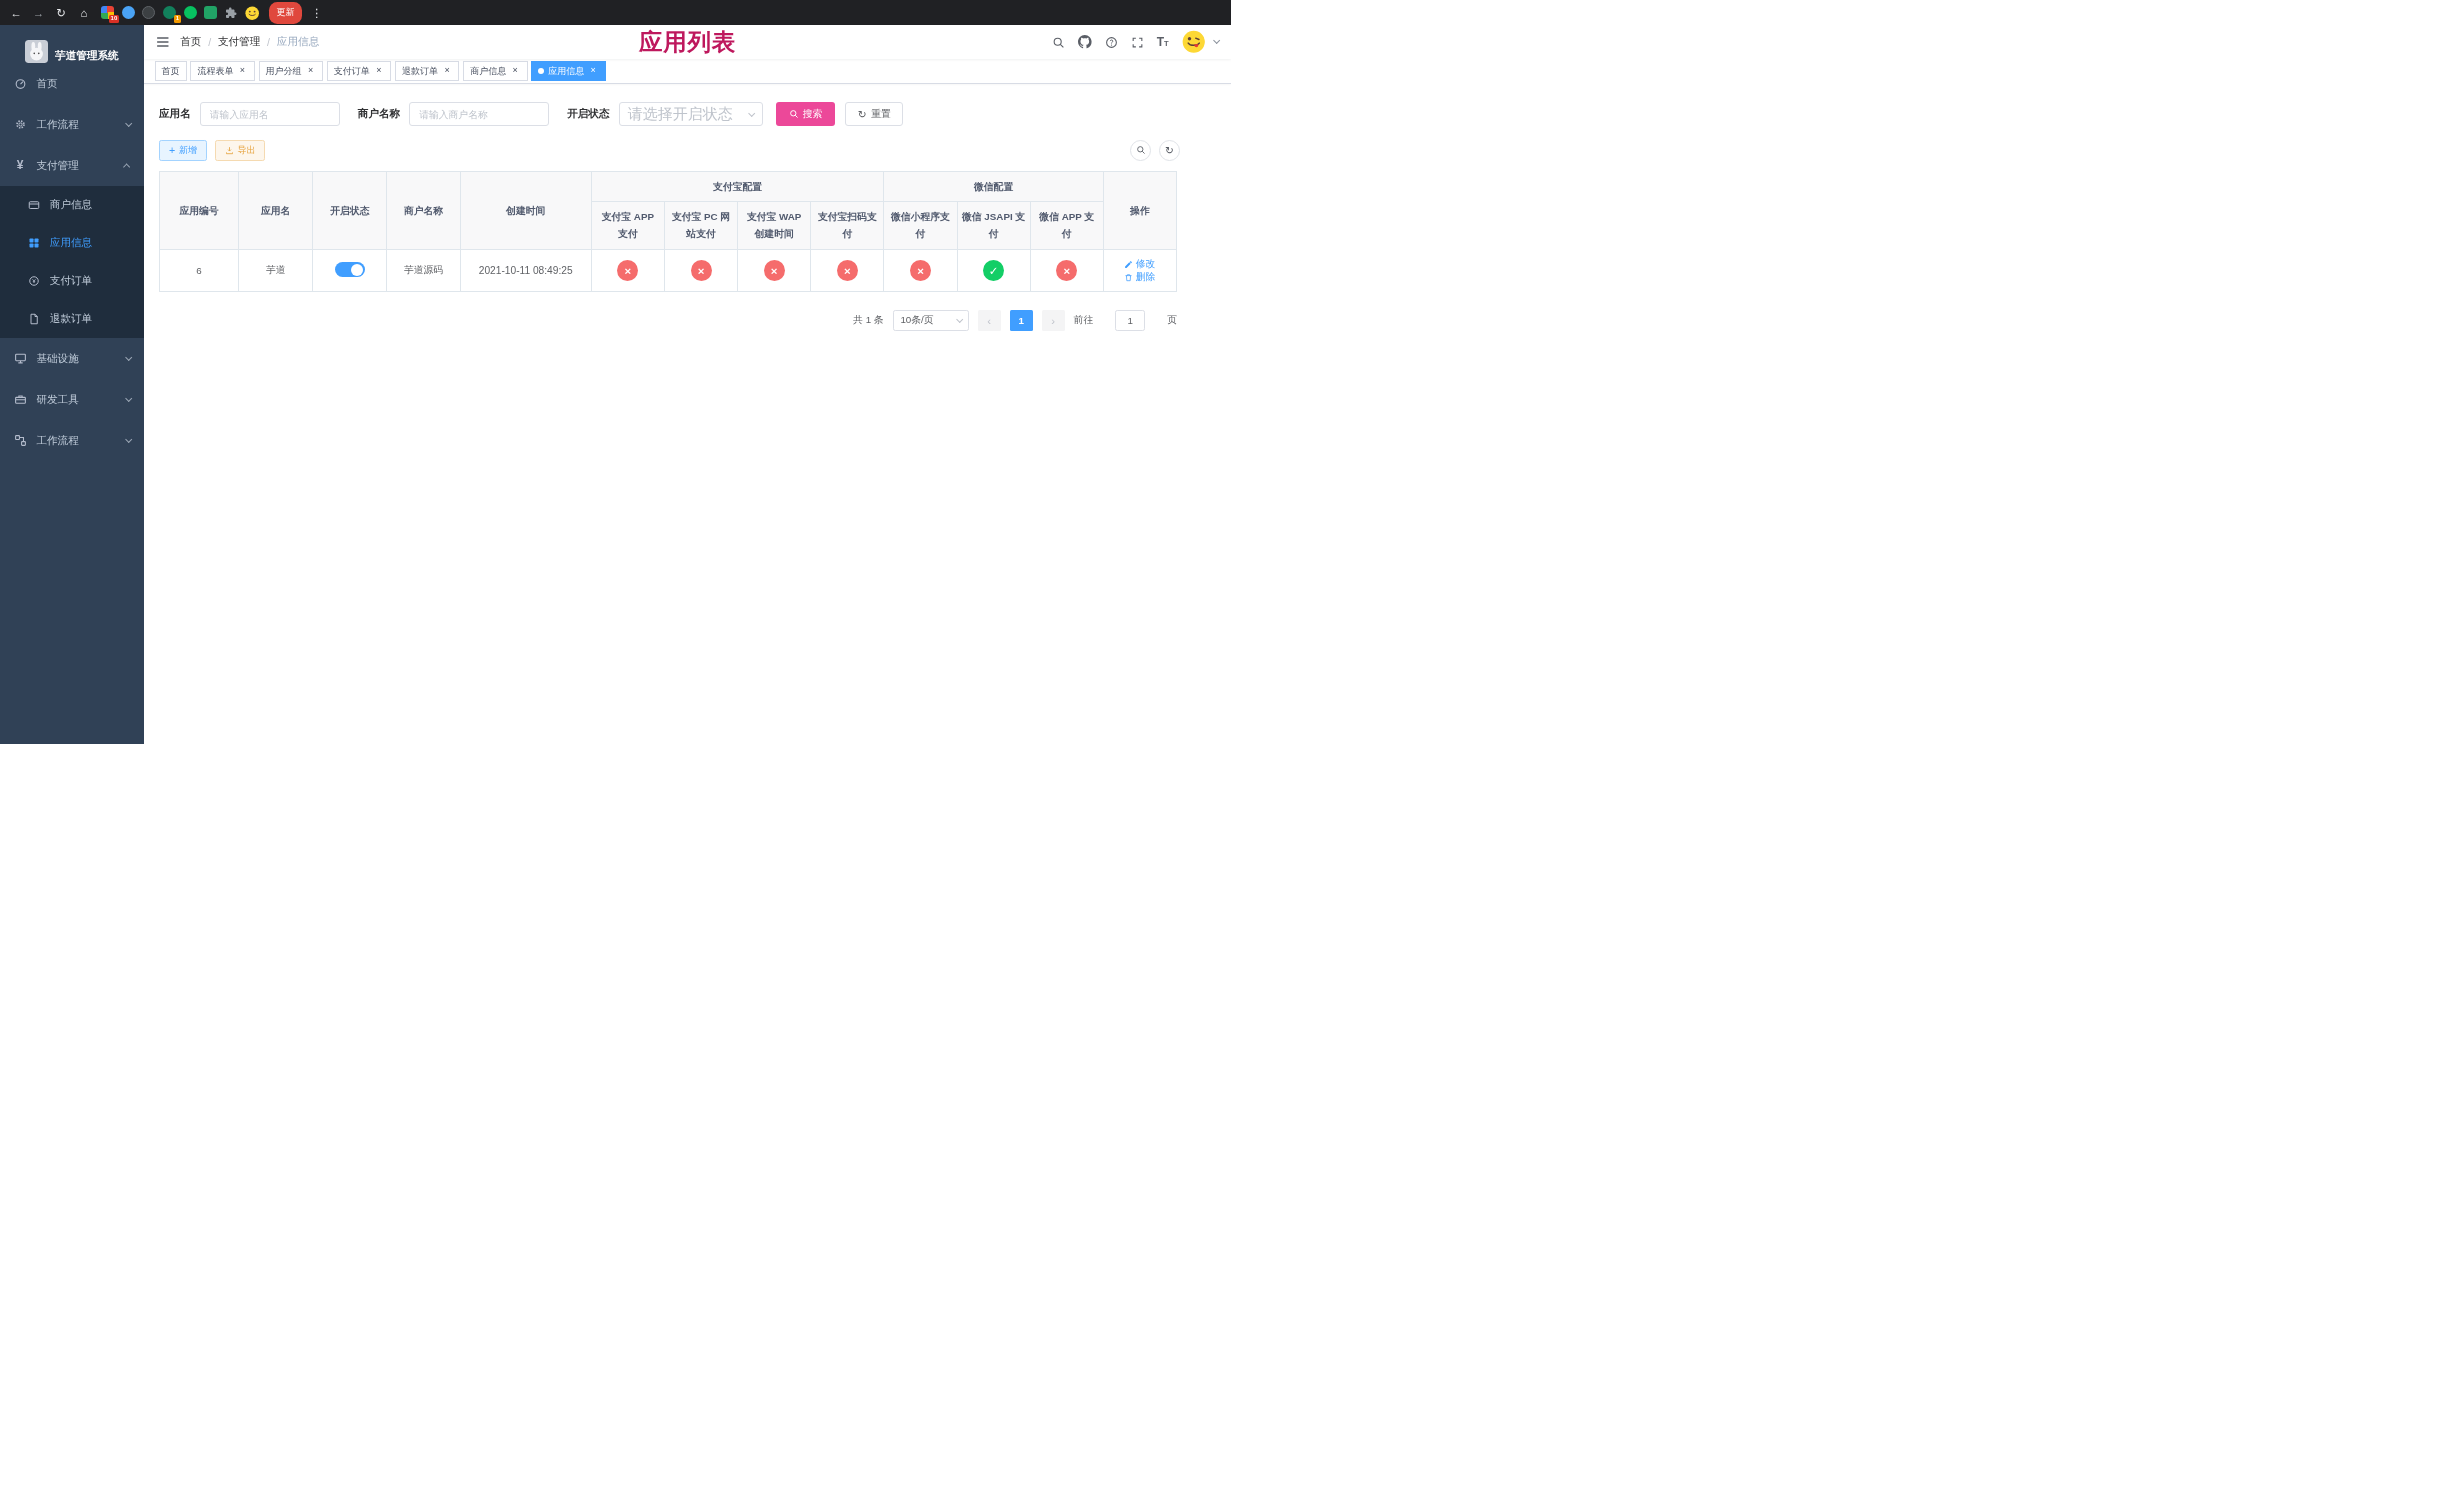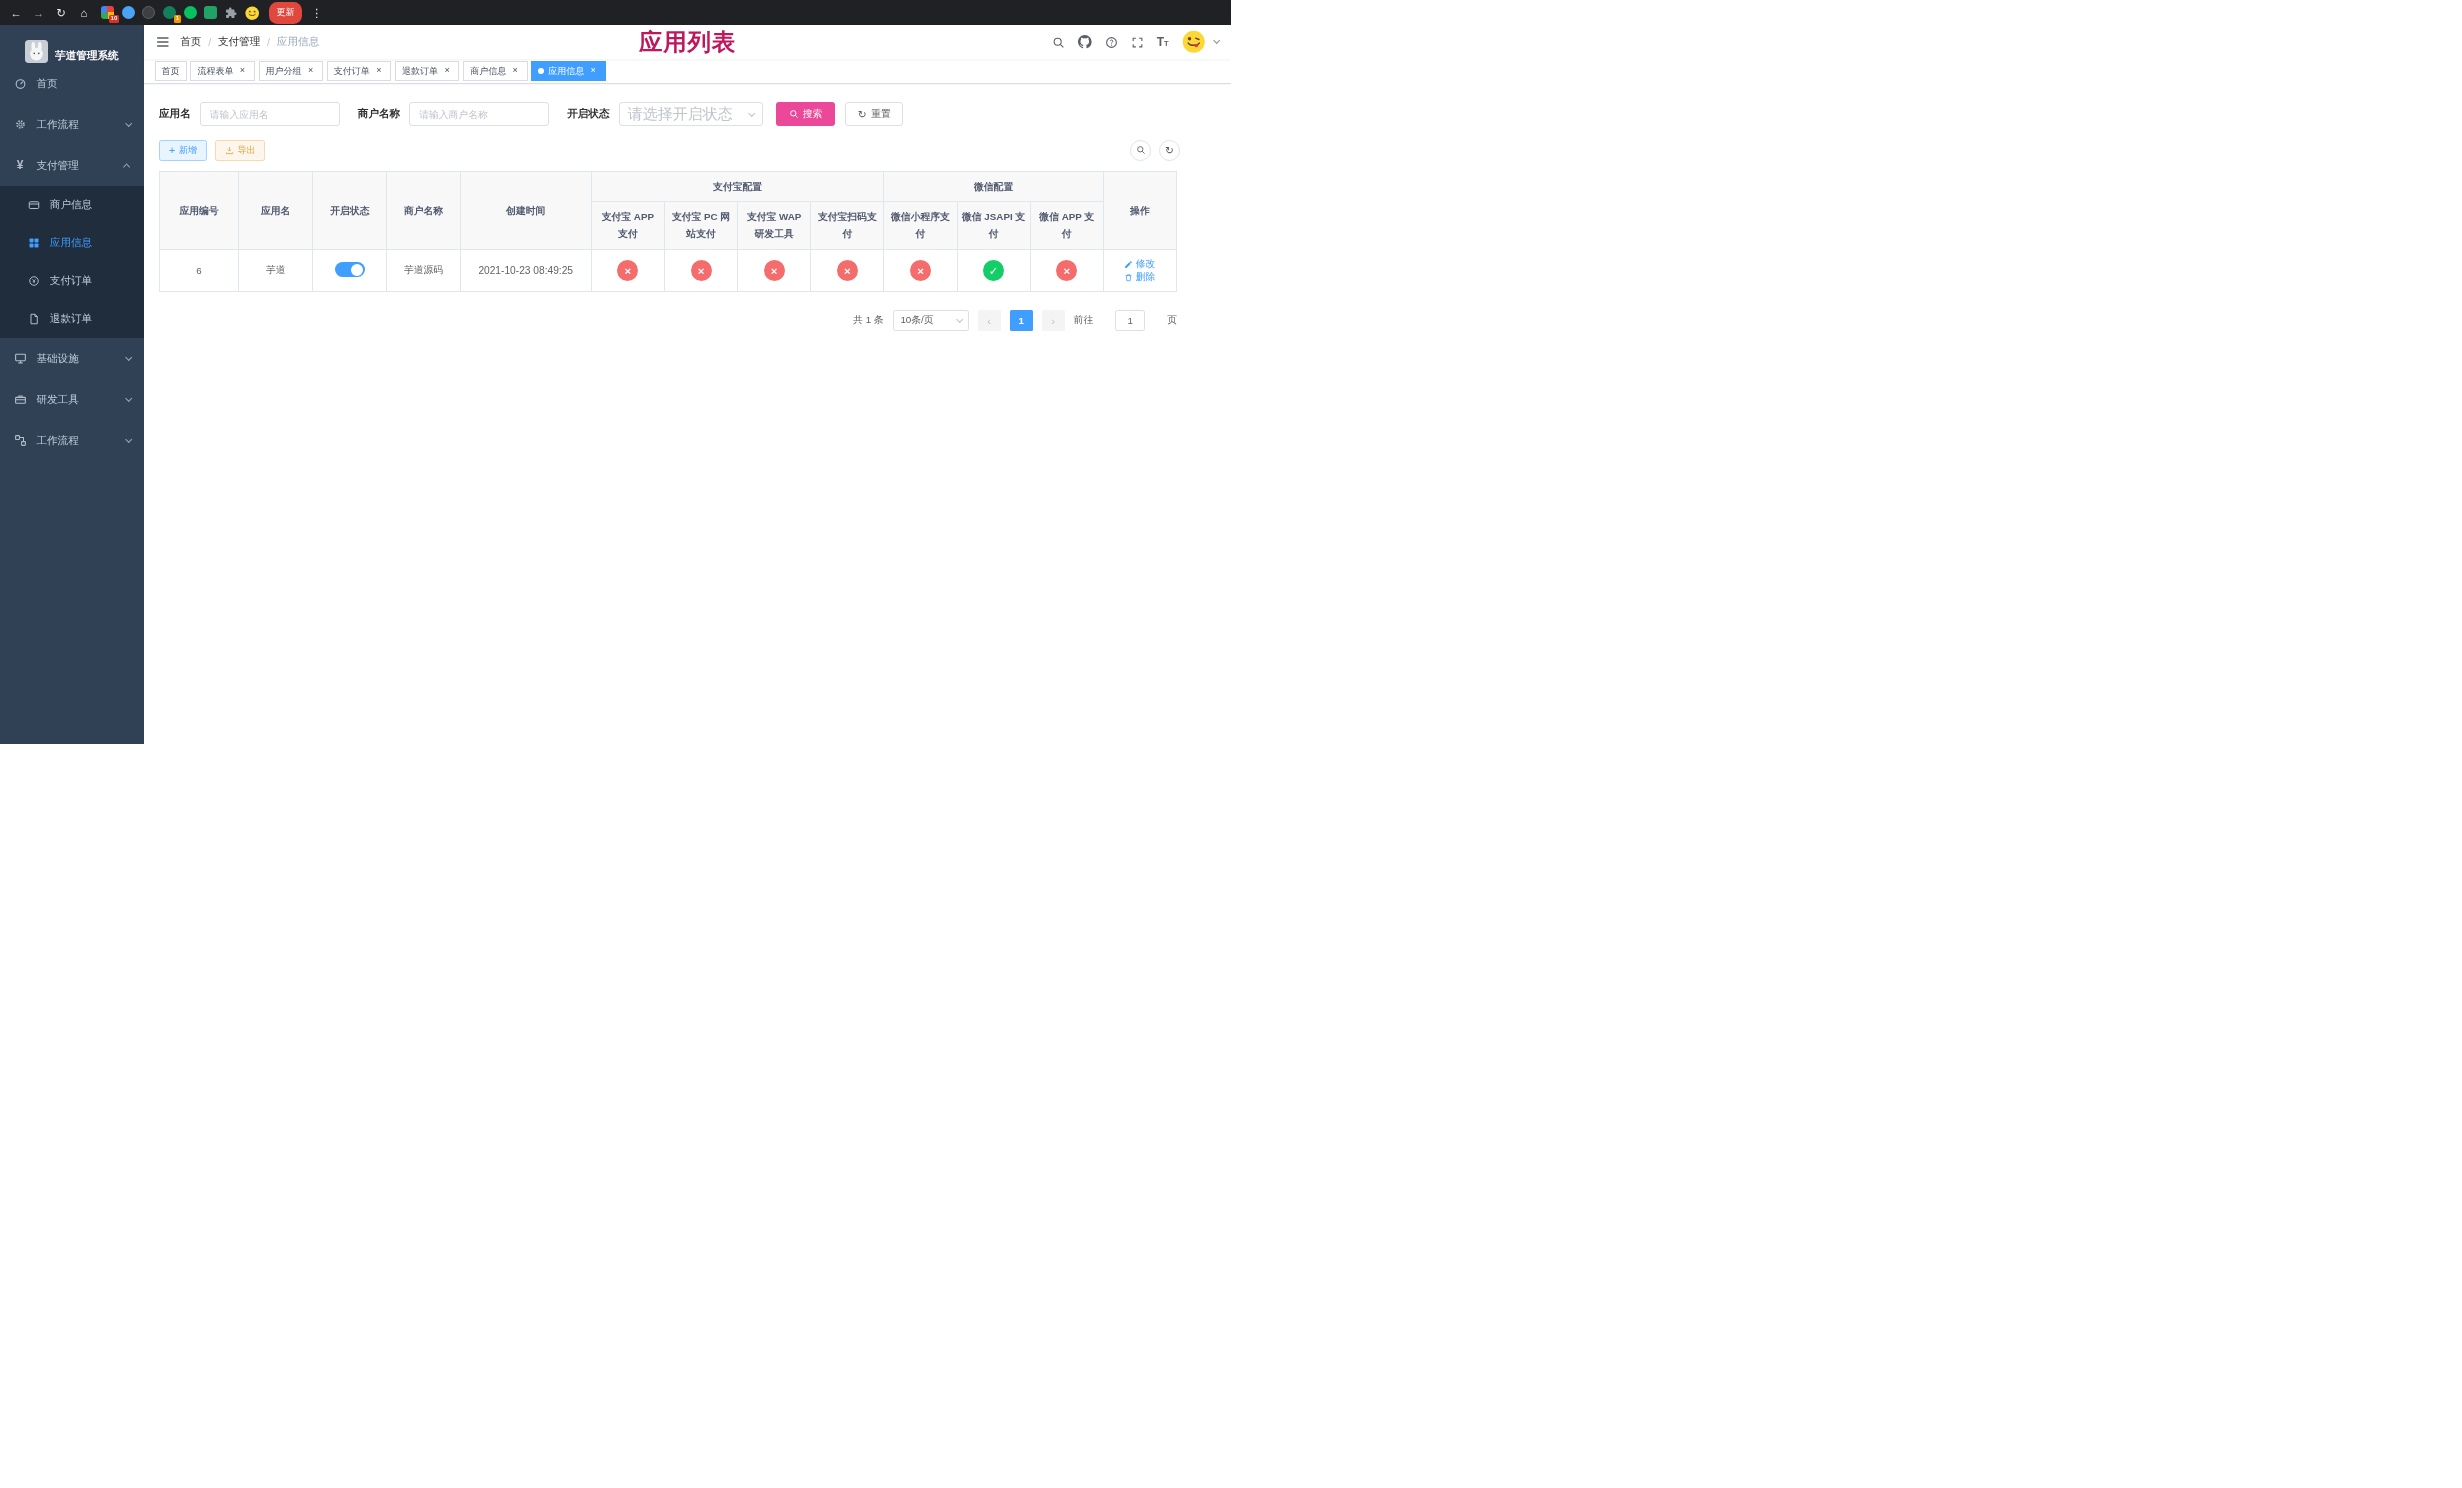--- a/index.html
+++ b/index.html
@@ -463,38 +463,38 @@
                 <th rowspan="2">开启状态</th>
                 <th rowspan="2">商户名称</th>
                 <th rowspan="2">创建时间</th>
                 <th colspan="4">支付宝配置</th>
                 <th colspan="3">微信配置</th>
                 <th rowspan="2">操作</th>
               </tr>
               <tr class="sub-row">
                 <th>支付宝 APP 支付</th>
                 <th>支付宝 PC 网站支付</th>
-                <th>支付宝 WAP 研发工具</th>
+                <th>支付宝 WAP 创建时间</th>
                 <th>支付宝扫码支付</th>
                 <th>微信小程序支付</th>
                 <th>微信 JSAPI 支付</th>
                 <th>微信 APP 支付</th>
               </tr>
             </thead>
             <tbody>
               <tr>
                 <td>6</td>
                 <td>芋道</td>
                 <td>
                   <span class="switch">
                     <span class="switch-knob"></span>
                   </span>
                 </td>
                 <td>芋道源码</td>
-                <td class="cell-time">2021-10-23 08:49:25</td>
+                <td class="cell-time">2021-10-11 08:49:25</td>
                 <td>
                   <span class="st st-off">
                       <span>×</span>
                     </span>
                 </td>
                 <td>
                   <span class="st st-off">
                       <span>×</span>
                     </span>
                 </td>

